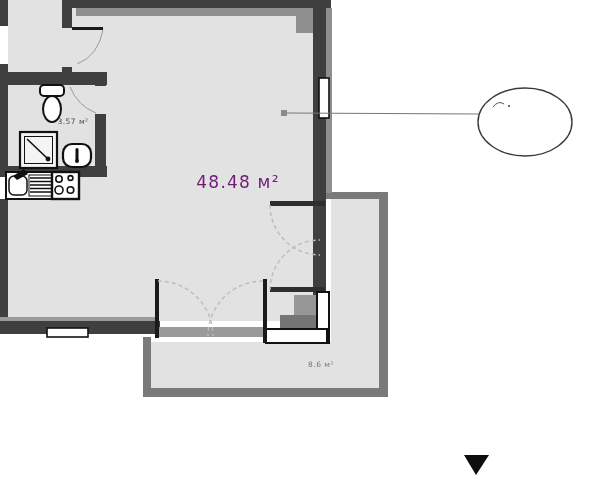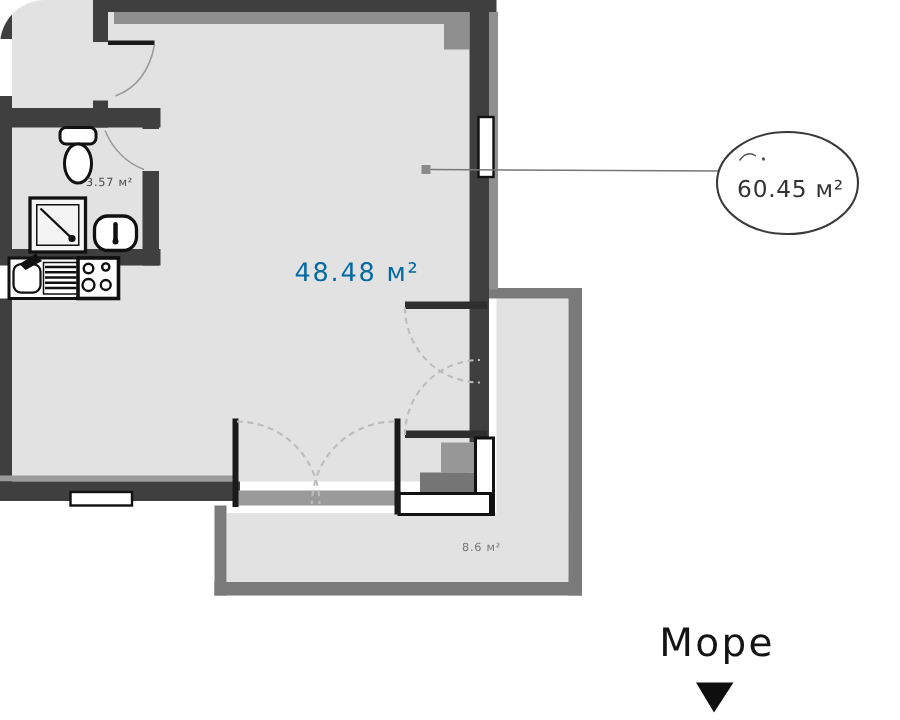--- a/index.html
+++ b/index.html
@@ -1,24 +1,23 @@
 <!DOCTYPE html>
 <html><head>
 <meta charset="utf-8">
 <style>
   html,body{margin:0;padding:0;background:#ffffff;}
   .canvas{
     position:relative;width:600px;height:480px;background:#ffffff;overflow:hidden;
     font-family:"DejaVu Sans", sans-serif;
-    border-radius:30px;
   }
   .canvas svg{position:absolute;left:0;top:0;}
   .lbl{position:absolute;white-space:nowrap;}
   .lbl-bathroom{left:50px;top:117px;width:46px;text-align:center;font-size:7.5px;letter-spacing:.5px;color:#4a4a4a;}
-  .lbl-main{left:188px;top:172px;width:100px;text-align:center;font-size:17px;letter-spacing:1.2px;color:#0369a1;}
+  .lbl-main{left:188px;top:172px;width:100px;text-align:center;font-size:17px;letter-spacing:1.2px;color:#701a75;}
   .lbl-terrace{left:308px;top:360px;width:44px;text-align:left;font-size:7.5px;letter-spacing:.5px;color:#787878;}
   .lbl-callout{left:480px;top:117px;width:94px;text-align:center;font-size:15.5px;letter-spacing:.5px;color:#333333;}
   .lbl-sea{left:430px;top:414px;width:96px;text-align:center;font-size:26px;letter-spacing:1.5px;color:#141414;}
 </style>
 </head>
 <body>
 
 <div class="canvas">
 
   <svg width="600" height="480" viewBox="0 0 600 480">
@@ -110,16 +109,14 @@
     <ellipse cx="525" cy="122" rx="47" ry="34" fill="#ffffff" stroke="#3a3a3a" stroke-width="1.4"></ellipse>
     <path d="M493,107 q5,-7 11,-3" fill="none" stroke="#555555" stroke-width="1"></path>
     <circle cx="509" cy="106" r="1.1" fill="#555555"></circle>
 
     <polygon points="464,455 489,455 476,475" fill="#0e0e0e"></polygon>
   </svg>
 
   <div class="lbl lbl-bathroom">3.57 м²</div>
   <div class="lbl lbl-main">48.48 м²</div>
   <div class="lbl lbl-terrace">8.6 м²</div>
-  <div class="lbl lbl-callout">60.45 м²</div>
-  <div class="lbl lbl-sea">Море</div>
 
 </div>
 
 </body></html>

